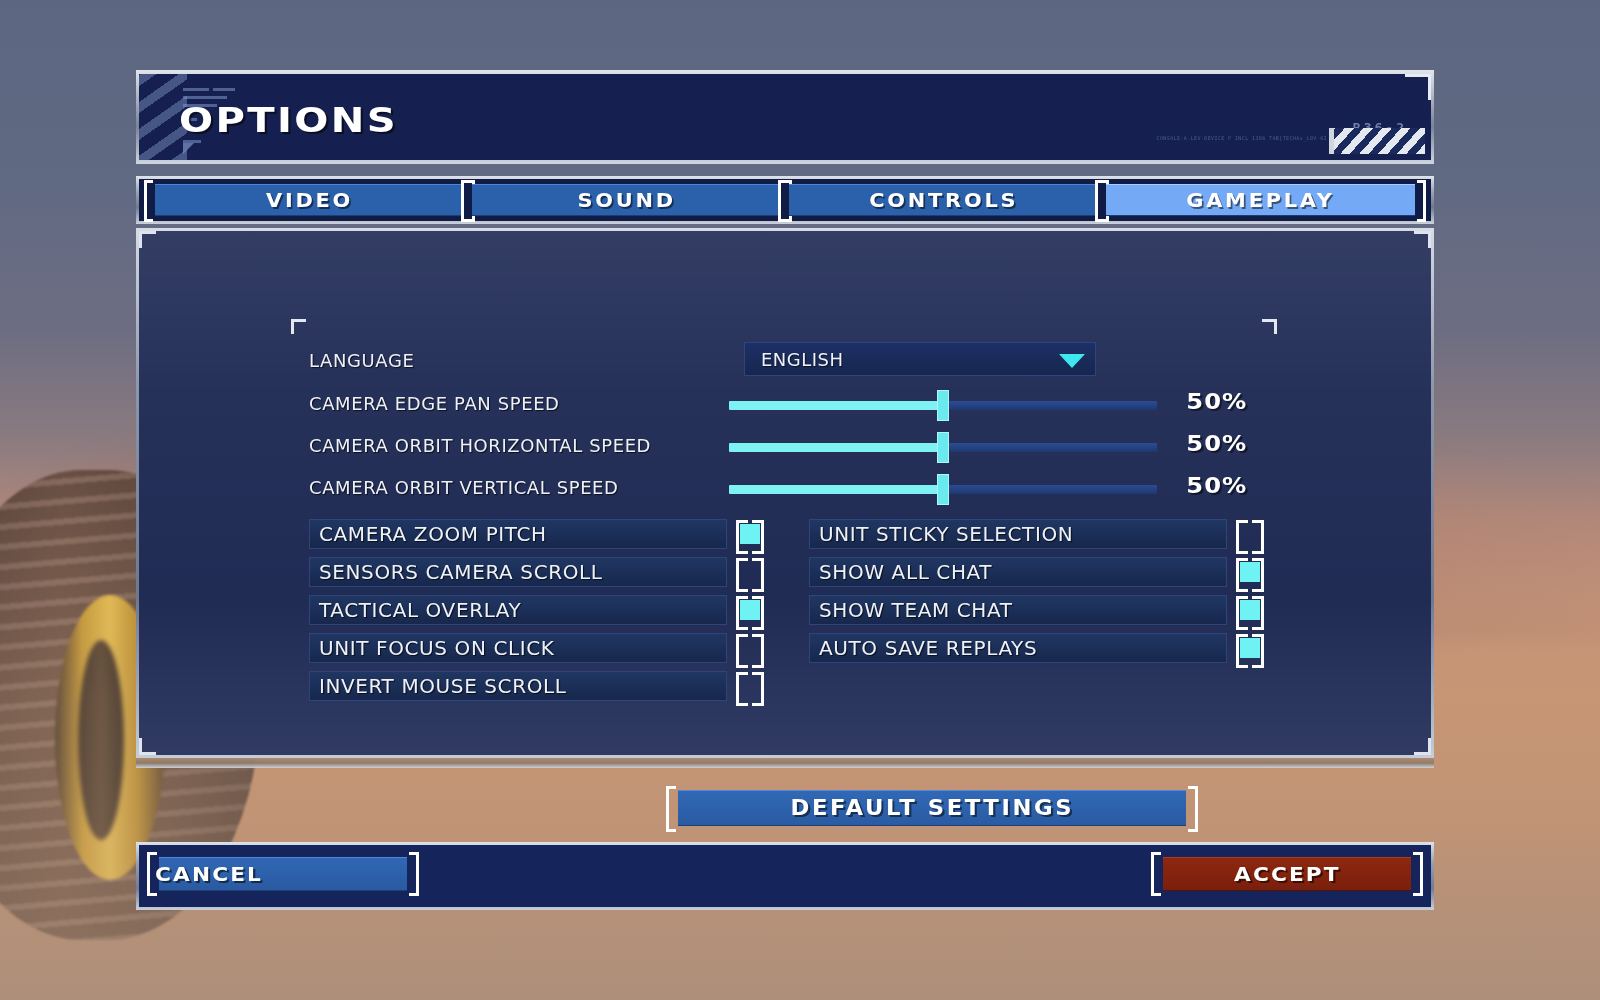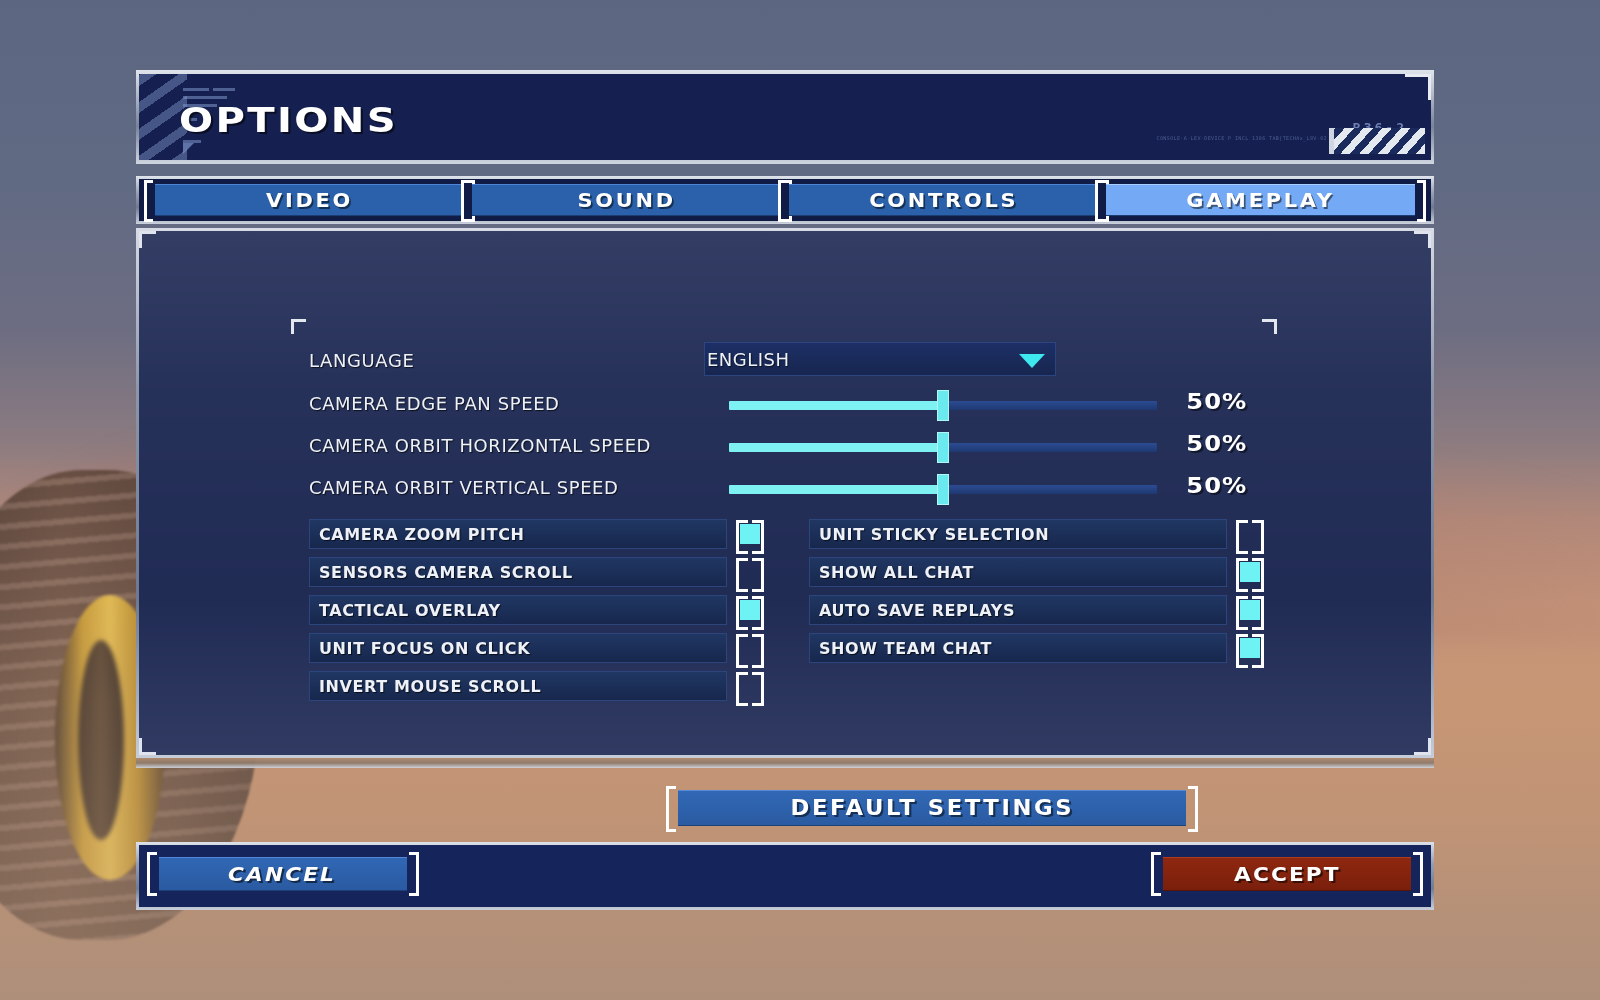--- a/index.html
+++ b/index.html
@@ -290,27 +290,27 @@
 
   
   #lang-row {
     position: absolute;
     left: 18px; top: 26px;
     width: 948px; height: 34px;
   }
   #lang-label { position: absolute; left: 0; top: 5px; }
   #lang-select {
     position: absolute;
-    left: 395px; top: -3px;
+    left: 435px; top: -3px;
     width: 352px; height: 34px;
     background: linear-gradient(180deg,#1d2f66 0%,#17264f 100%);
     border: 1px solid #2c4580;
     display: flex;
     align-items: center;
-    padding: 0 2px;
+    padding: 0 16px;
     cursor: pointer;
   }
   #lang-value {
     font-size: 18px;
     color: #eef2f8;
     letter-spacing: .5px;
     font-family: "DejaVu Sans", sans-serif;
     text-shadow: 1px 1px 1px rgba(0,0,0,.6);
   }
   #lang-caret {
@@ -380,26 +380,25 @@
     height: 30px;
     background: linear-gradient(180deg,#203763 0%,#17274d 100%);
     border: 1px solid #2d4madeup;
     border: 1px solid #2c457c;
     display: flex;
     align-items: center;
     padding-left: 9px;
     cursor: pointer;
   }
   .cb-text {
-    font-size: 16px;
+    font-size: 20px;
     color: #eef2f8;
     letter-spacing: .6px;
     font-family: "DejaVu Sans", sans-serif;
     text-shadow: 1px 1px 1px rgba(0,0,0,.7);
-    font-weight: bold;
   }
   .cb-box {
     position: relative;
     width: 28px; height: 28px;
     cursor: pointer;
   }
   .cb-box::before, .cb-box::after {
     content: "";
     position: absolute;
     width: 9px; height: 28px;
@@ -479,23 +478,22 @@
     width: 100%; height: 100%;
     display: flex;
     align-items: center;
     justify-content: center;
     cursor: pointer;
   }
   #cancel-btn {
     background: linear-gradient(180deg,#3067b4 0%,#2a5aa1 100%);
     border-top: 1px solid #5187d5;
     border-bottom: 1px solid #1d4077;
-    justify-content: center;
+    justify-content: flex-start;
     padding-right: 3px;
-    font-style: italic;
   }
   #accept-btn {
     background: linear-gradient(180deg,#8e2710 0%,#7a1f0c 100%);
     border-top: 1px solid #b03a1c;
     border-bottom: 1px solid #561407;
   }
   .fbtn-label {
     font-size: 20px;
     font-weight: 700;
     color: #fff;
@@ -693,30 +691,30 @@
             <div class="cb-plate">
               <span class="cb-text">SHOW ALL CHAT</span>
             </div>
             <div class="cb-box on">
                 <span class="cb-mark"></span>
               </div>
           </div>
 
           <div class="cb-row">
             <div class="cb-plate">
-              <span class="cb-text">AUTO SAVE REPLAYS</span>
+              <span class="cb-text">SHOW TEAM CHAT</span>
             </div>
             <div class="cb-box on">
                 <span class="cb-mark"></span>
               </div>
           </div>
 
           <div class="cb-row">
             <div class="cb-plate">
-              <span class="cb-text">SHOW TEAM CHAT</span>
+              <span class="cb-text">AUTO SAVE REPLAYS</span>
             </div>
             <div class="cb-box on">
                 <span class="cb-mark"></span>
               </div>
           </div>
 
         </div>
 
       </div>
     </div>

